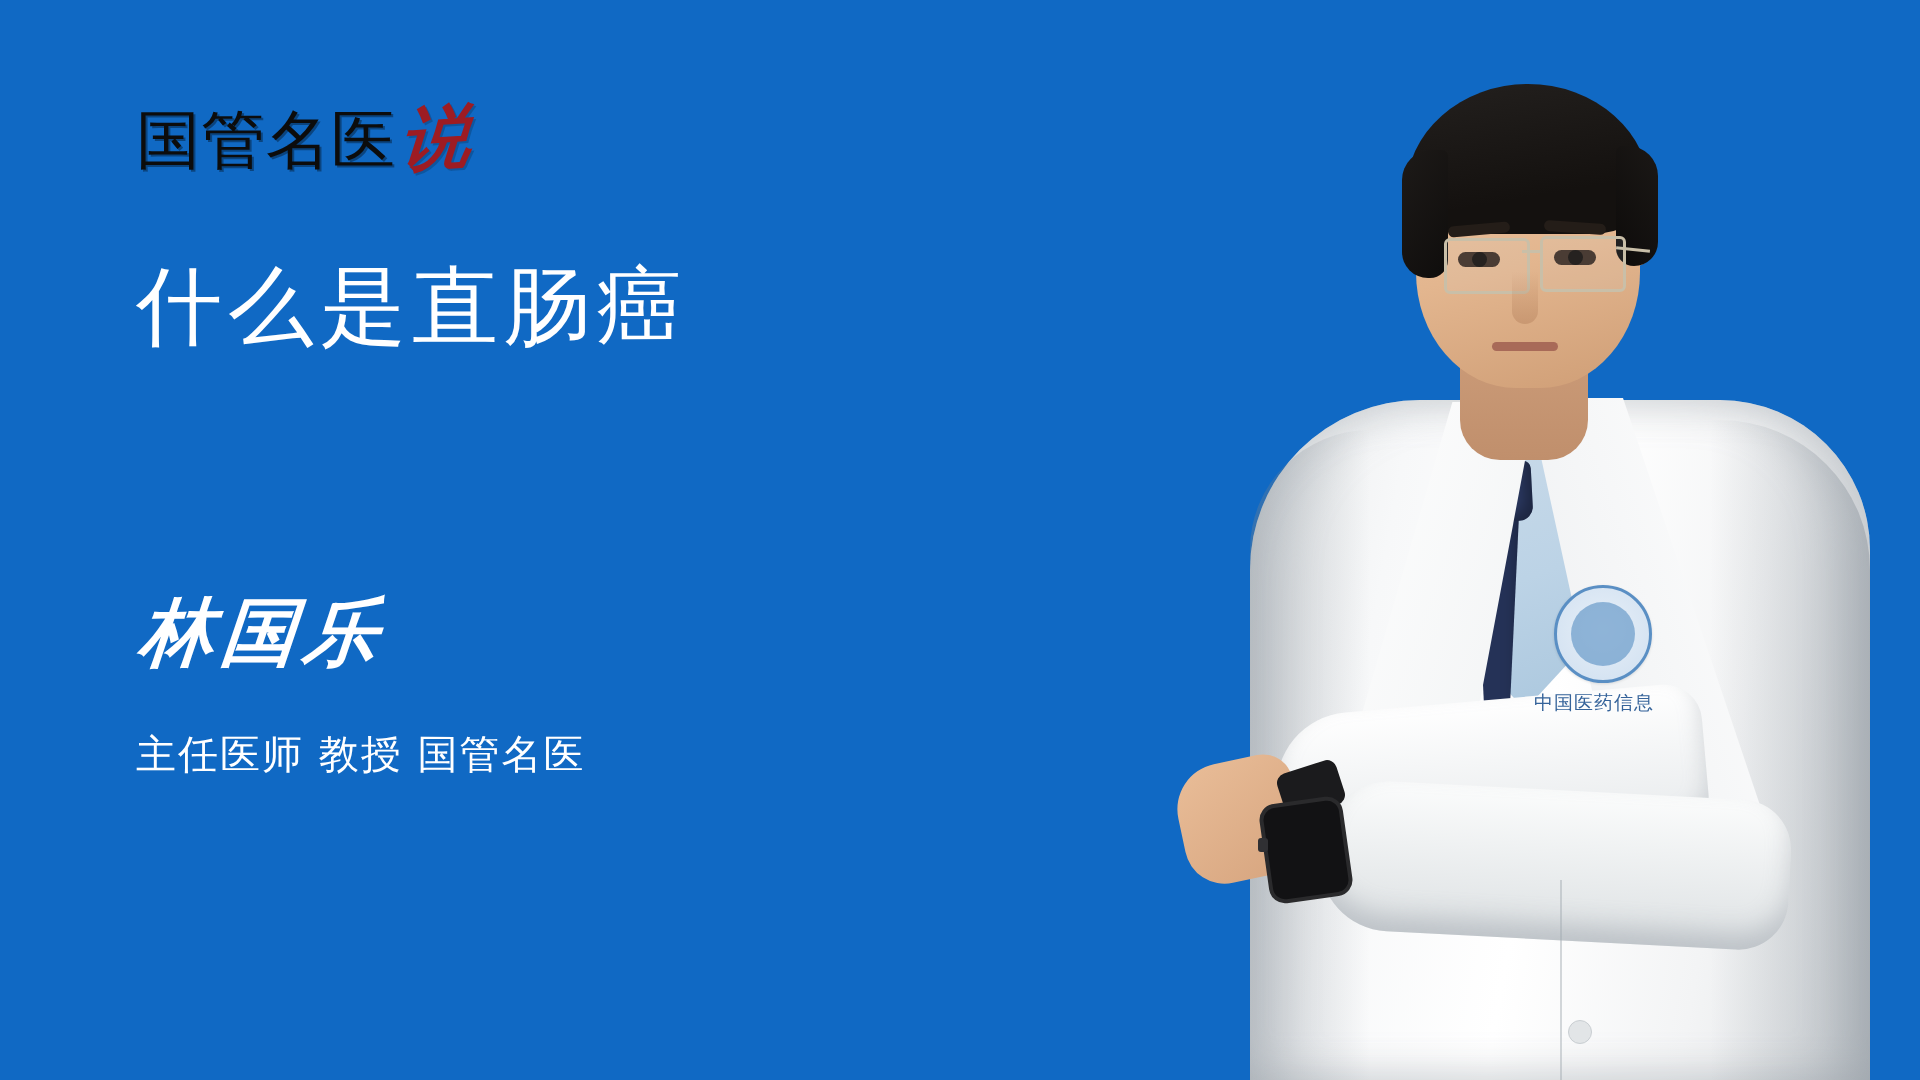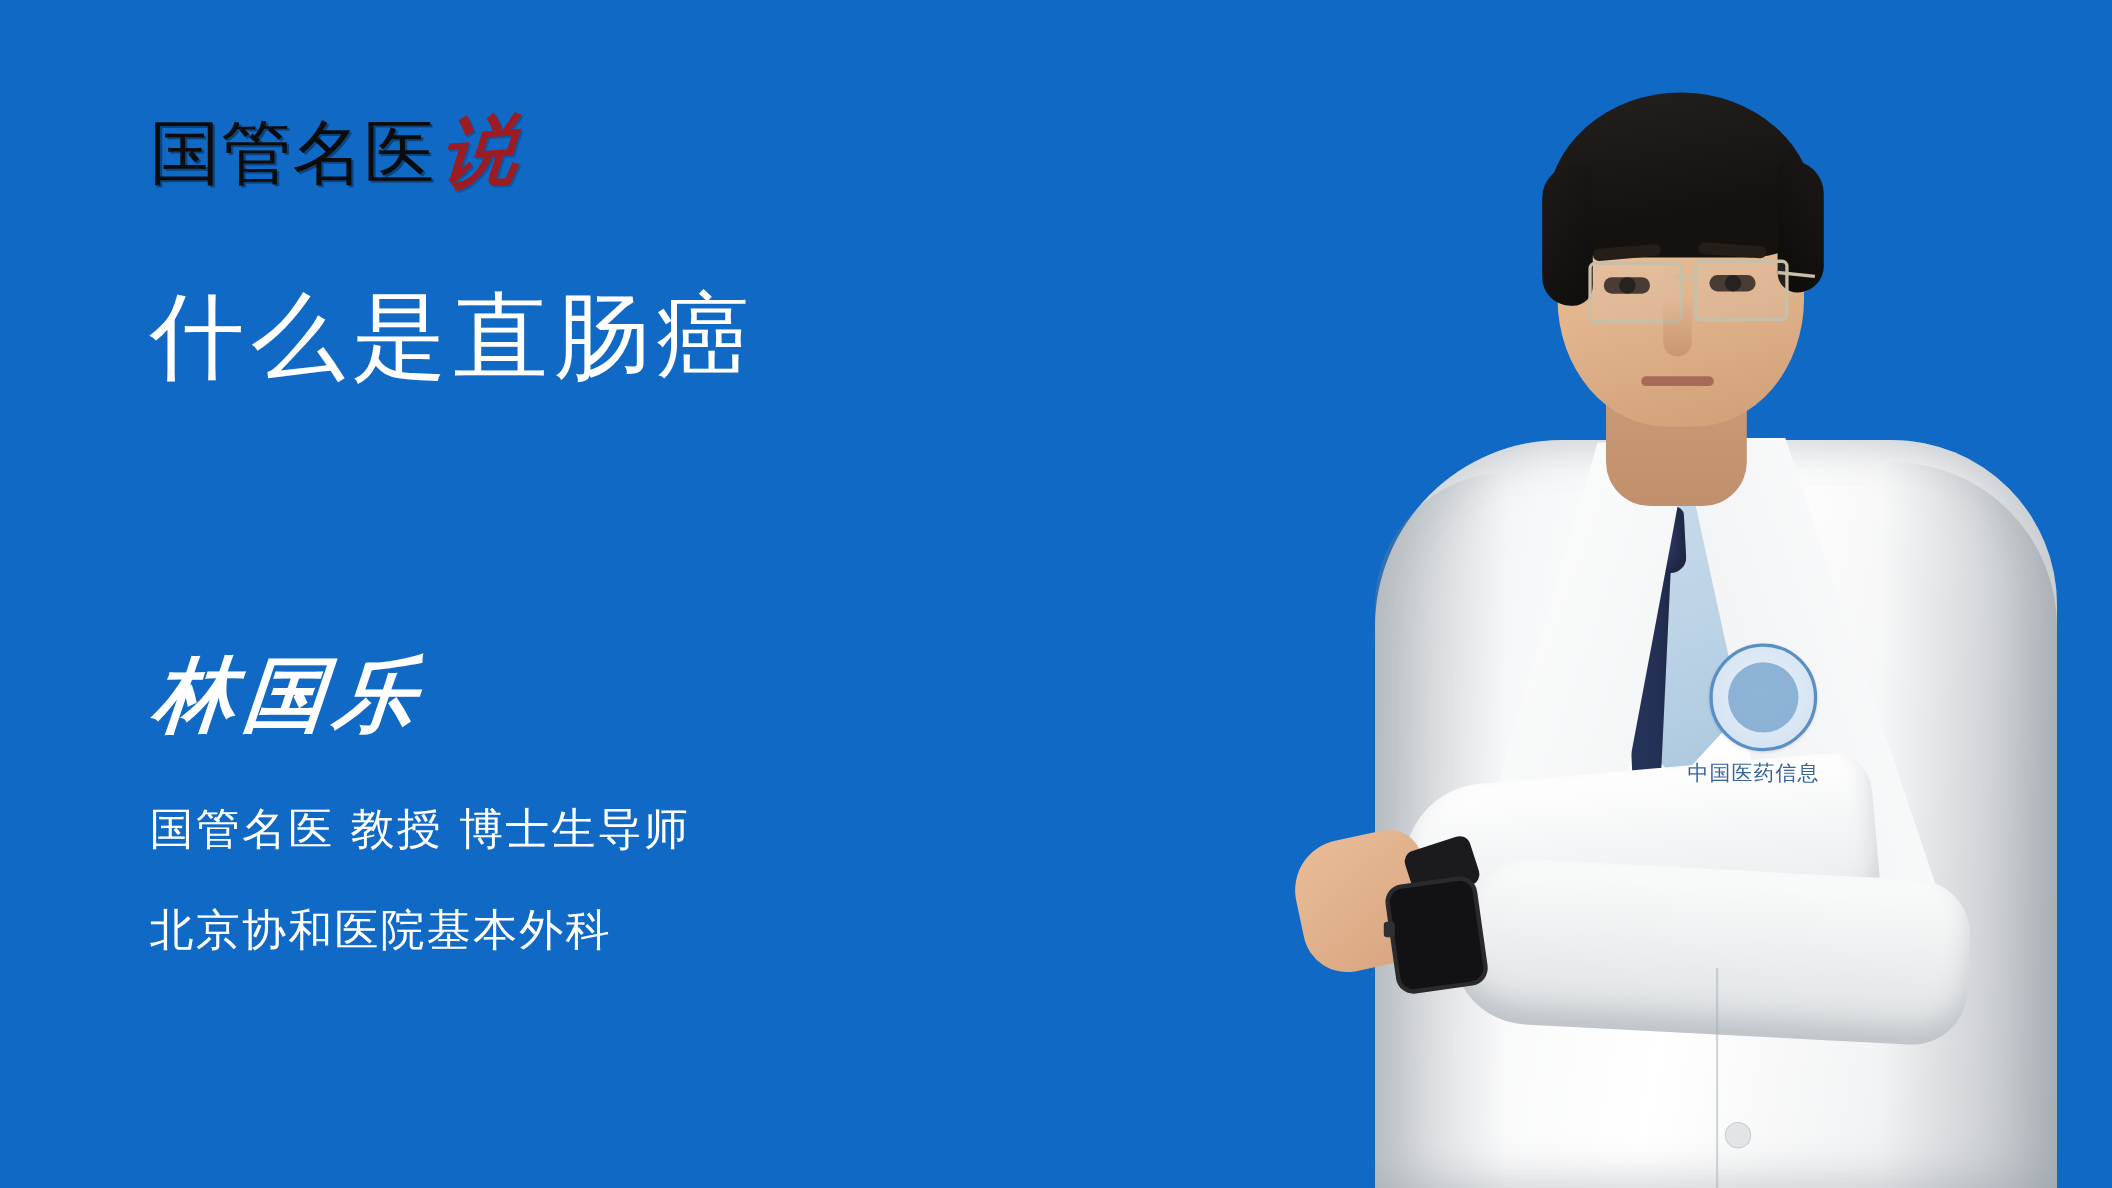--- a/index.html
+++ b/index.html
@@ -218,22 +218,21 @@
     <div id="brand-logo">
       <span class="brand-ch">国管名医</span>
       <span class="brand-accent">说</span>
     </div>
 
     <div id="headline">什么是直肠癌</div>
 
     <div id="speaker-name">林国乐</div>
 
     <div id="credentials">
-      <div class="cred-line">国管名医  教授  博士生导师</div>
-      <div class="cred-line">北京协和医院基本外科</div>
+      <div class="cred-line">主任医师  教授  国管名医</div>
     </div>
 
   </div>
 
   <div id="portrait">
     <div class="coat"></div>
     <div class="coat-shadow-l"></div>
     <div class="coat-shadow-r"></div>
 
     <div class="shirt"></div>

